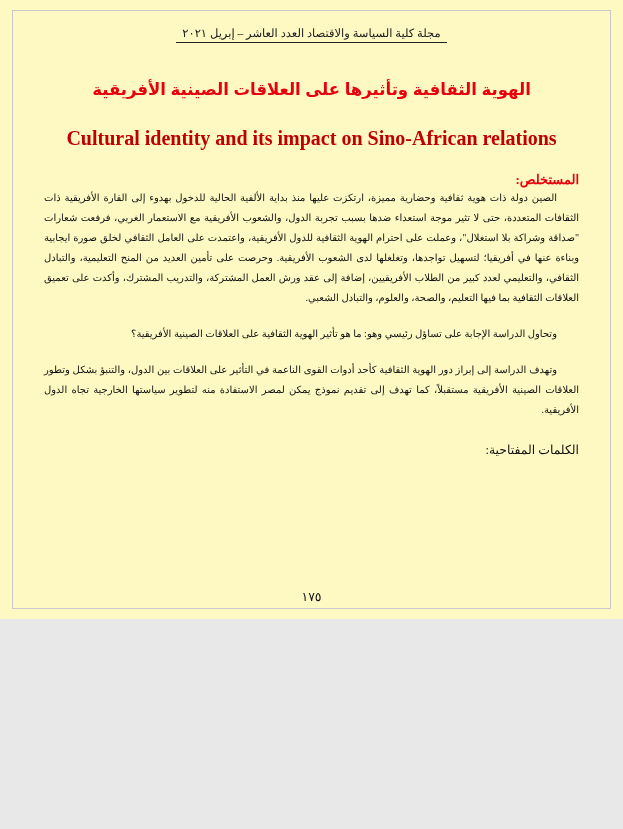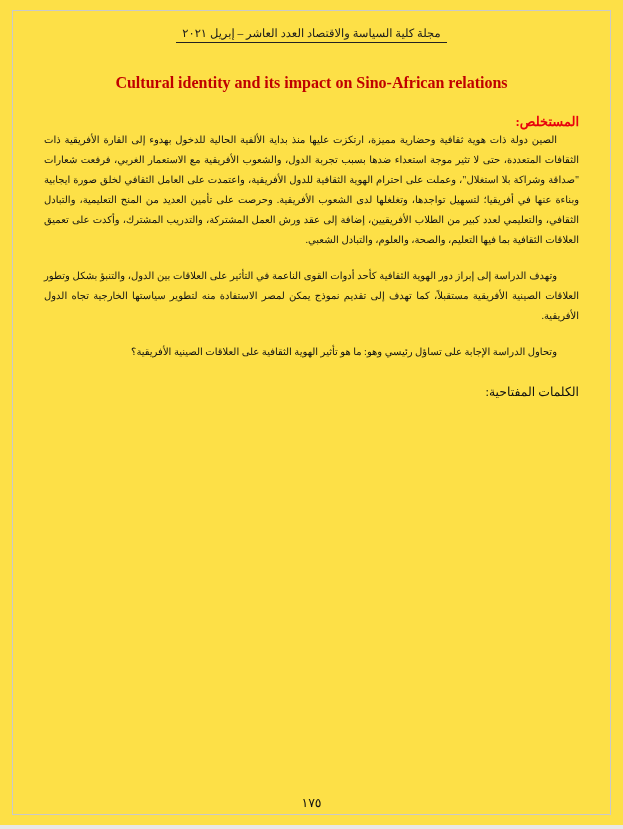--- a/index.html
+++ b/index.html
@@ -2,22 +2,22 @@
 <html lang="ar" dir="rtl"><head>
 <meta charset="utf-8">
 <style>
   html, body {
     margin: 0;
     padding: 0;
     background: #e8e8e8;
   }
   .page {
     width: 623px;
-    height: 825px;
-    background: #fde047;
+    height: 619px;
+    background: #fef9c3;
     position: relative;
     box-sizing: border-box;
     overflow: hidden;
     font-family: "Liberation Serif", "DejaVu Serif", serif;
   }
   .page-border {
     position: absolute;
     left: 12px;
     top: 10px;
     right: 12px;
@@ -53,21 +53,21 @@
     font-size: 16.5px;
     font-family: "Liberation Sans", "DejaVu Sans", sans-serif;
     margin-top: 34px;
     margin-bottom: 6px;
     direction: rtl;
   }
   .title-en {
     text-align: center;
     color: #c00000;
     font-weight: bold;
-    font-size: 16px;
+    font-size: 20px;
     direction: ltr;
     margin-top: 28px;
     margin-bottom: 10px;
     font-family: "Liberation Serif", "DejaVu Serif", serif;
   }
   .author {
     color: #c00000;
     font-weight: bold;
     font-size: 11.5px;
     direction: rtl;
@@ -134,32 +134,33 @@
 
 <div class="page">
   <div class="page-border"></div>
 
   <div class="content">
 
     <div class="running-head">
       <span class="rh-inner">مجلة كلية السياسة والاقتصاد العدد العاشر  –  إبريل ٢٠٢١</span>
     </div>
 
+    <div class="title-ar">الهوية الثقافية وتأثيرها على العلاقات الصينية الأفريقية</div>
 
     <div class="title-en">Cultural identity and its impact on Sino-African relations</div>
 
 
 
     <div class="abstract-heading">المستخلص:</div>
 
     <p class="body">الصين دولة ذات هوية ثقافية وحضارية مميزة، ارتكزت عليها منذ بداية الألفية الحالية للدخول بهدوء إلى القارة الأفريقية ذات الثقافات المتعددة، حتى لا تثير موجة استعداء ضدها بسبب تجربة الدول، والشعوب الأفريقية مع الاستعمار الغربي، فرفعت شعارات "صداقة وشراكة بلا استغلال"، وعملت على احترام الهوية الثقافية للدول الأفريقية، واعتمدت على العامل الثقافي لخلق صورة ايجابية وبناءة عنها في أفريقيا؛ لتسهيل تواجدها، وتغلغلها لدى الشعوب الأفريقية. وحرصت على تأمين العديد من المنح التعليمية، والتبادل الثقافي، والتعليمي لعدد كبير من الطلاب الأفريقيين، إضافة إلى عقد ورش العمل المشتركة، والتدريب المشترك، وأكدت على تعميق العلاقات الثقافية بما فيها التعليم، والصحة، والعلوم، والتبادل الشعبي.</p>
 
+    <p class="body">وتحاول الدراسة الإجابة على تساؤل رئيسي وهو: ما هو تأثير الهوية الثقافية على العلاقات الصينية الأفريقية؟</p>
+
     <p class="body">وتهدف الدراسة إلى إبراز دور الهوية الثقافية كأحد أدوات القوى الناعمة في التأثير على العلاقات بين الدول، والتنبؤ بشكل وتطور العلاقات الصينية الأفريقية مستقبلاً، كما تهدف إلى تقديم نموذج يمكن لمصر الاستفادة منه لتطوير سياستها الخارجية تجاه الدول الأفريقية.</p>
-
-    <p class="body">وتحاول الدراسة الإجابة على تساؤل رئيسي وهو: ما هو تأثير الهوية الثقافية على العلاقات الصينية الأفريقية؟</p>
 
     <div class="keywords-label">الكلمات المفتاحية:</div>
 
 
   </div>
 
   <div class="page-number">١٧٥</div>
 </div>
 
 </body></html>

